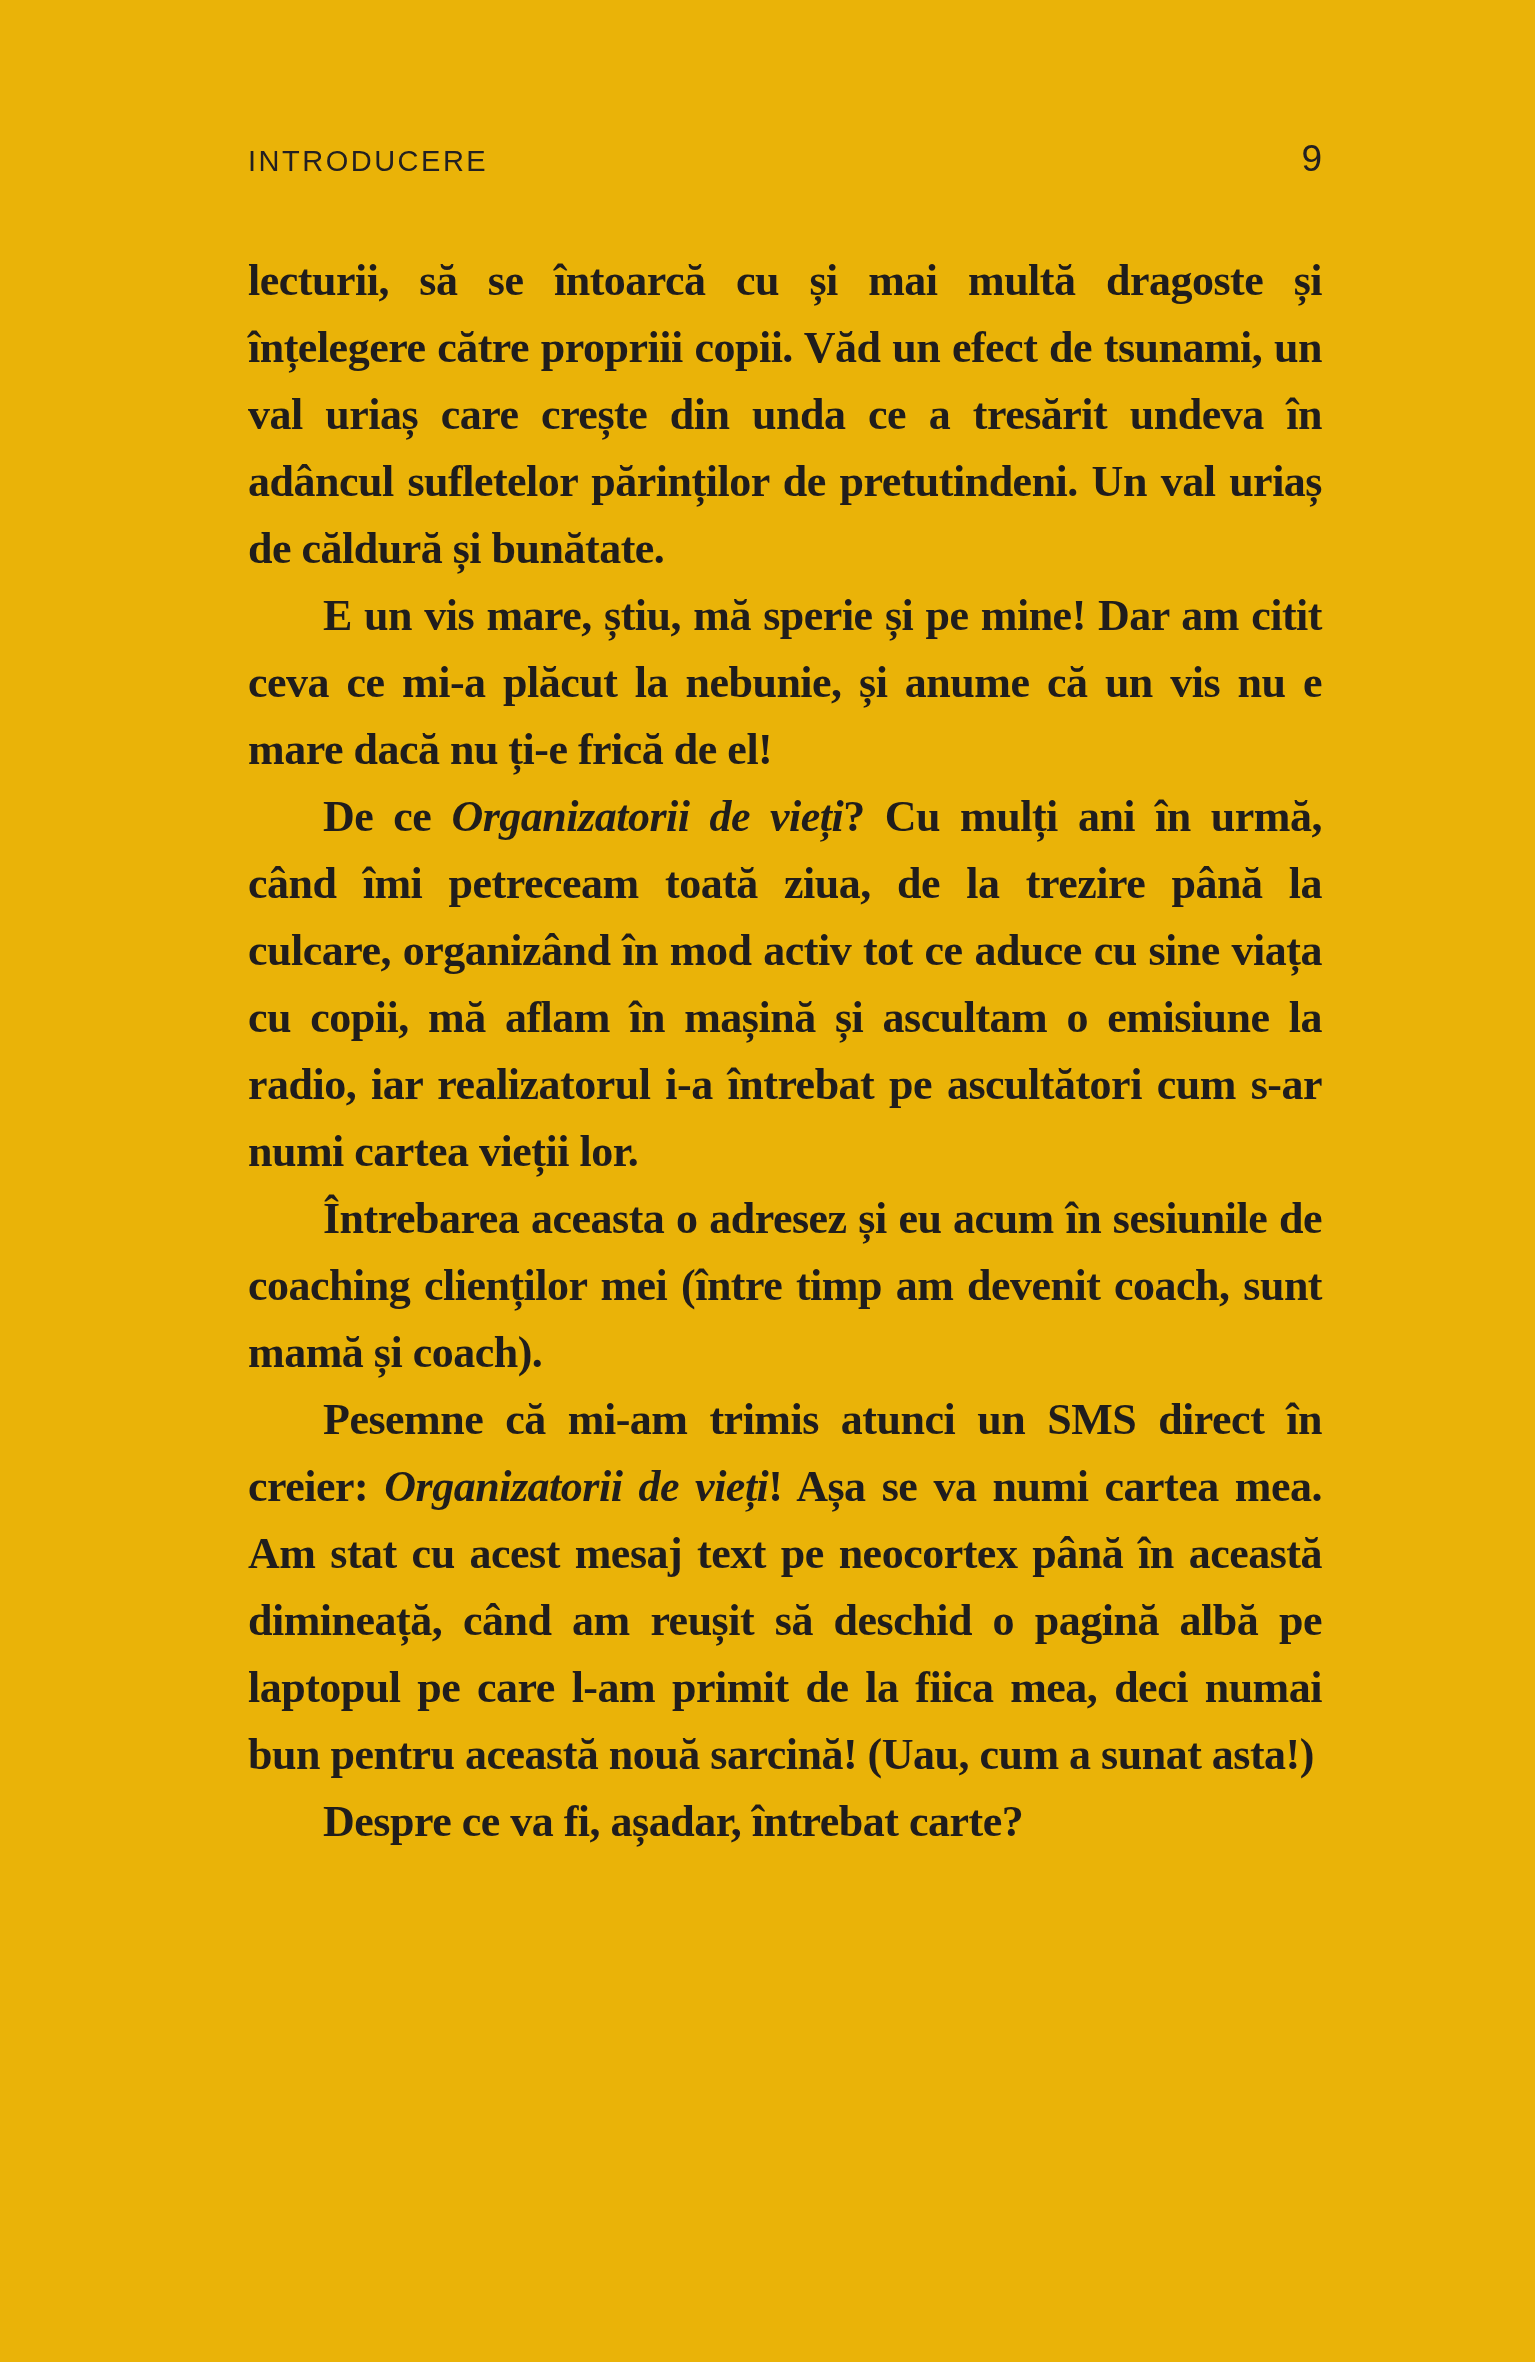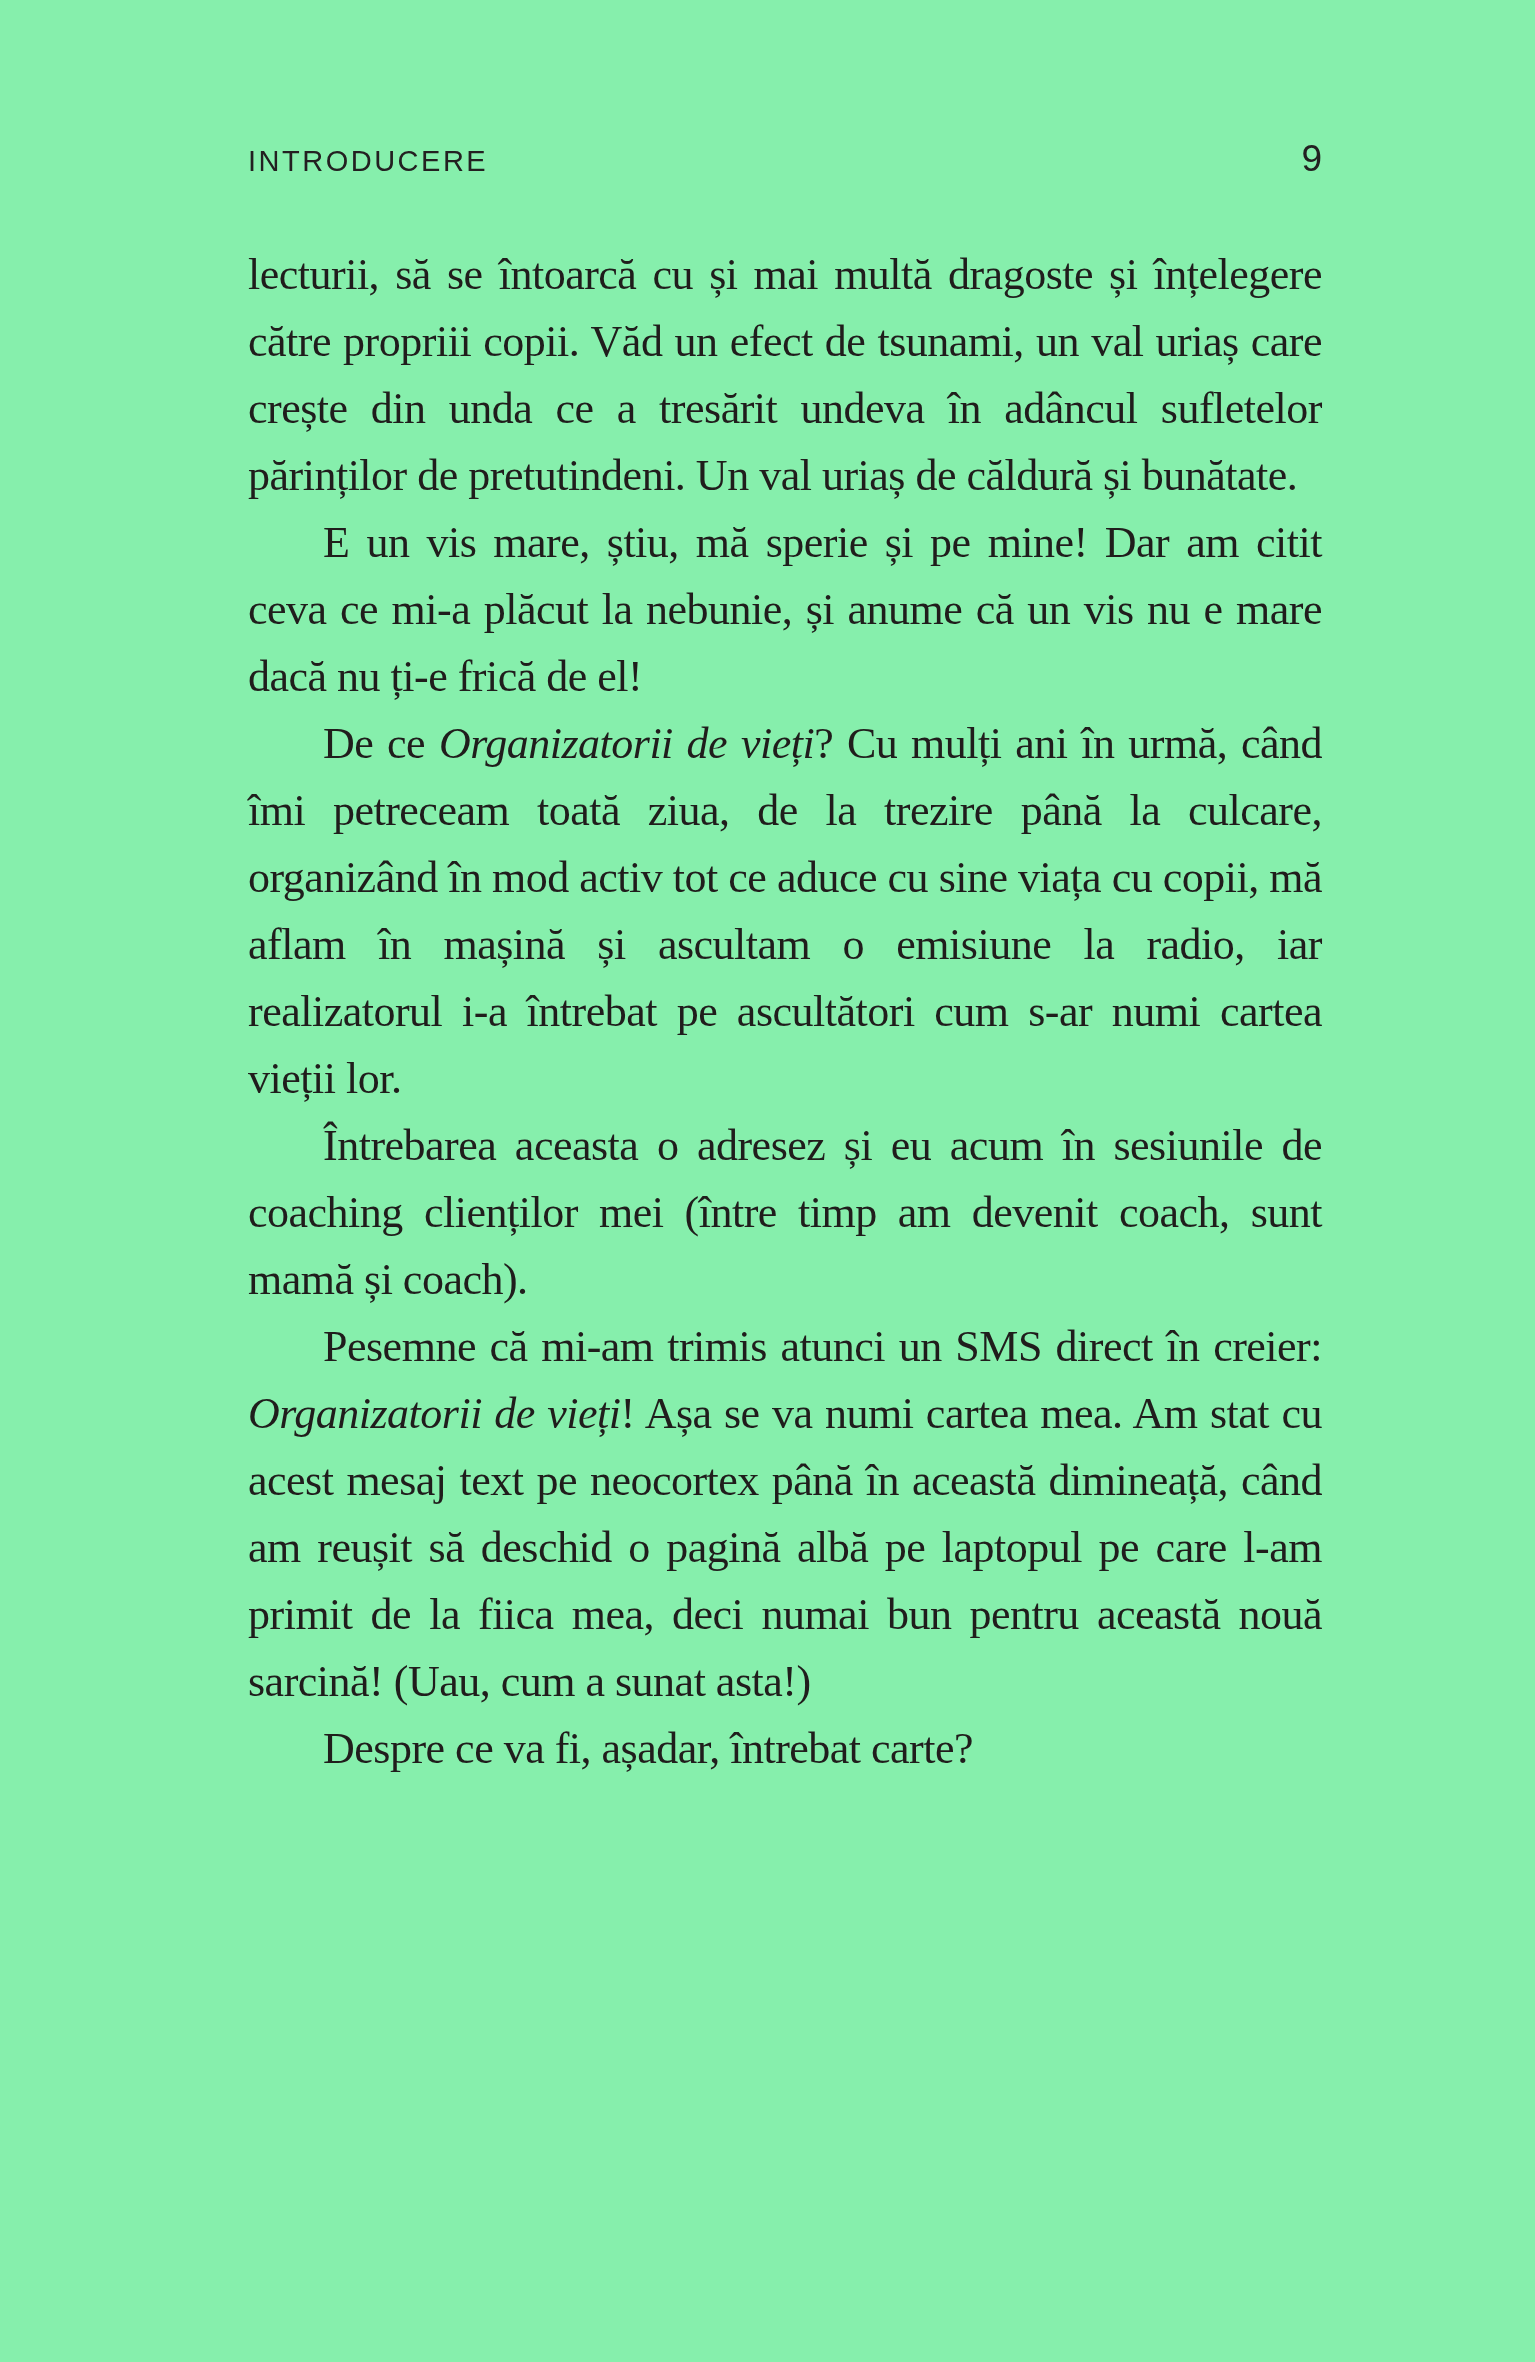--- a/index.html
+++ b/index.html
@@ -6,21 +6,21 @@
   html, body {
     margin: 0;
     padding: 0;
     background: #e8e8e8;
   }
   .page {
     position: relative;
     width: 1535px;
     height: 2362px;
     margin: 0 auto;
-    background: #86efac;
+    background: #eab308;
     color: #201d1c;
     font-family: "Liberation Serif", "DejaVu Serif", serif;
     overflow: hidden;
   }
   .running-head {
     position: absolute;
     left: 248px;
     right: 213px;
     top: 140px;
     display: flex;
@@ -35,22 +35,23 @@
     color: #232021;
   }
   .page-number {
     font-size: 37px;
     line-height: 1;
     color: #232021;
   }
   .text-block {
     position: absolute;
     left: 248px;
-    top: 241px;
+    top: 247px;
     width: 1074px;
+    font-weight: bold;
   }
   .para {
     margin: 0;
     font-size: 44px;
     letter-spacing: -0.5px;
     line-height: 67px;
     text-align: justify;
     color: #201d1c;
   }
   .para.indent {

